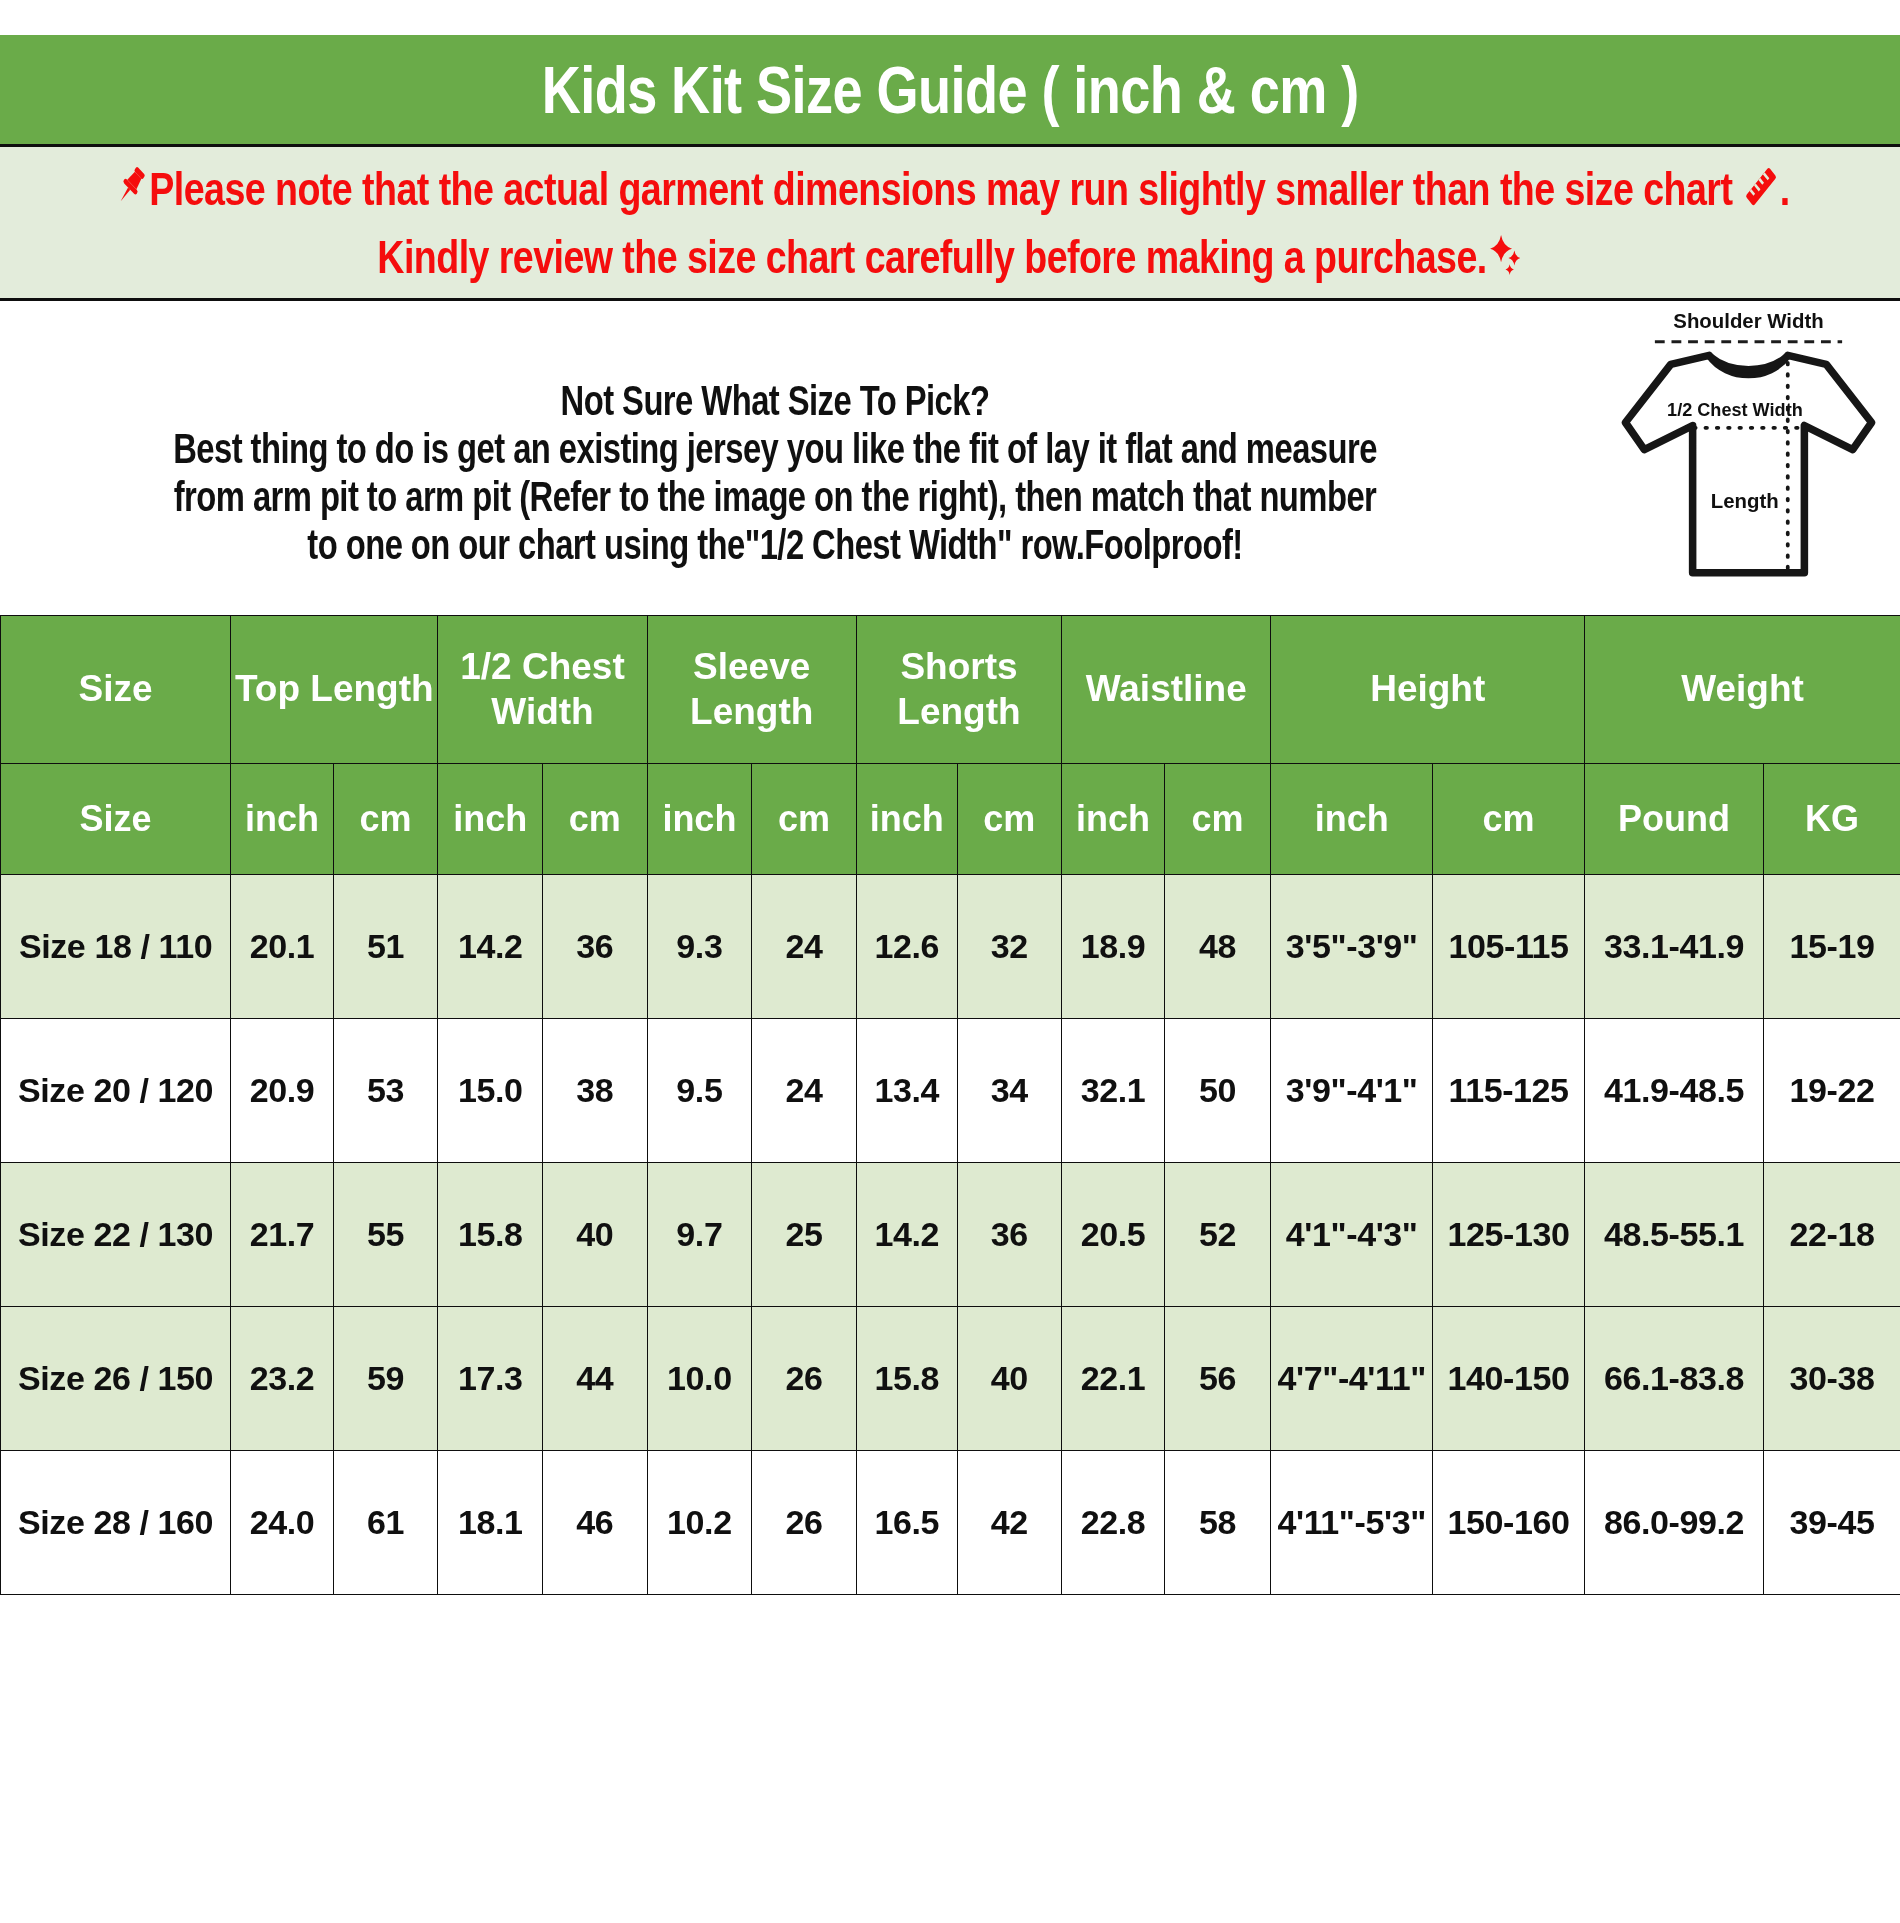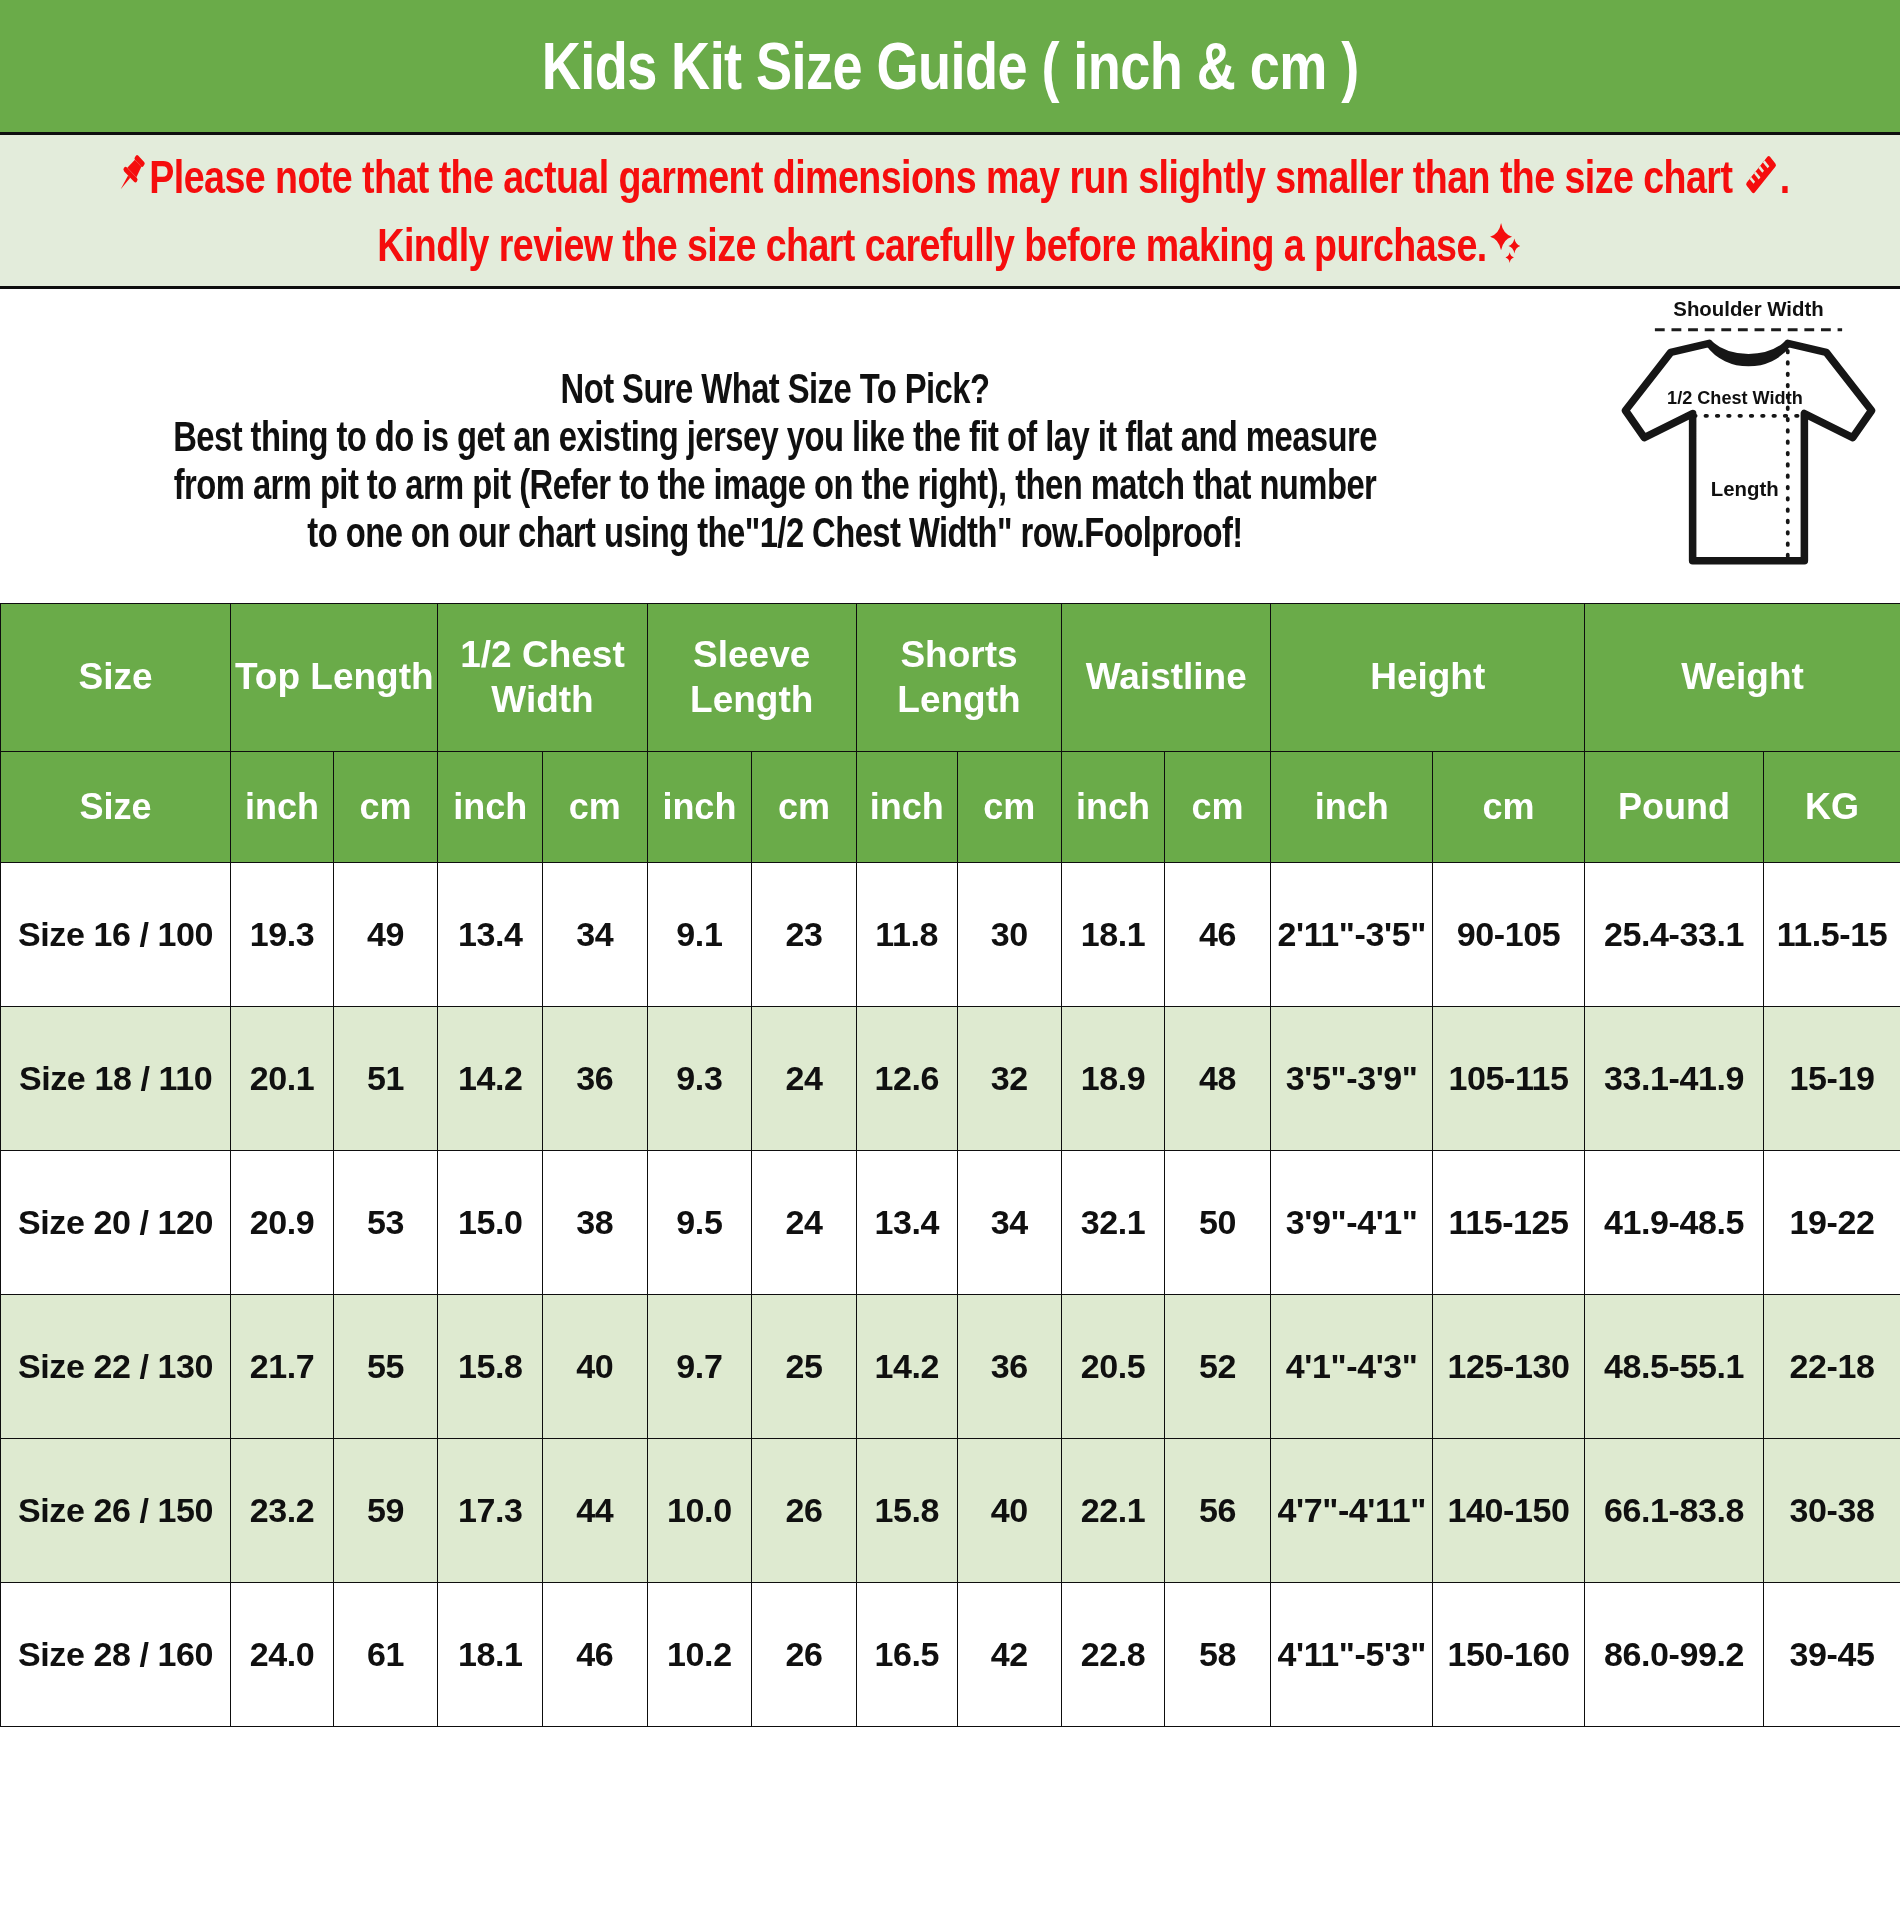--- a/index.html
+++ b/index.html
@@ -10,22 +10,22 @@
     --ink:#101010;
   }
   *{box-sizing:border-box;}
   html,body{margin:0;padding:0;}
   body{
     width:1901px;height:1923px;overflow:hidden;background:#fff;
     font-family:"Liberation Sans","DejaVu Sans",sans-serif;font-weight:700;color:var(--ink);
   }
   
   .banner{
-    height:135px;background:var(--green);border-bottom:3px solid #0e0e0e;
-    display:flex;align-items:center;justify-content:center;
+    height:112px;background:var(--green);border-bottom:3px solid #0e0e0e;
+    display:flex;align-items:center;justify-content:center;margin-top:35px;
   }
   .title{
     font-size:66px;color:#fff;white-space:nowrap;letter-spacing:-0.7px;
     transform:scaleX(.82);transform-origin:50% 50%;
   }
   
   .notice{
     height:154px;background:var(--notice-bg);border-bottom:3px solid #0e0e0e;
     display:flex;flex-direction:column;justify-content:space-evenly;align-items:center;
     color:var(--red);
@@ -165,37 +165,20 @@
         <th>cm</th>
         <th>inch</th>
         <th>cm</th>
         <th>inch</th>
         <th>cm</th>
         <th>Pound</th>
         <th>KG</th>
       </tr>
     </thead>
     <tbody>
-      <tr>
-        <td>Size 16 / 100</td>
-        <td>19.3</td>
-        <td>49</td>
-        <td>13.4</td>
-        <td>34</td>
-        <td>9.1</td>
-        <td>23</td>
-        <td>11.8</td>
-        <td>30</td>
-        <td>18.1</td>
-        <td>46</td>
-        <td>2'11"-3'5"</td>
-        <td>90-105</td>
-        <td>25.4-33.1</td>
-        <td>11.5-15</td>
-      </tr>
       <tr class="alt">
         <td>Size 18 / 110</td>
         <td>20.1</td>
         <td>51</td>
         <td>14.2</td>
         <td>36</td>
         <td>9.3</td>
         <td>24</td>
         <td>12.6</td>
         <td>32</td>

